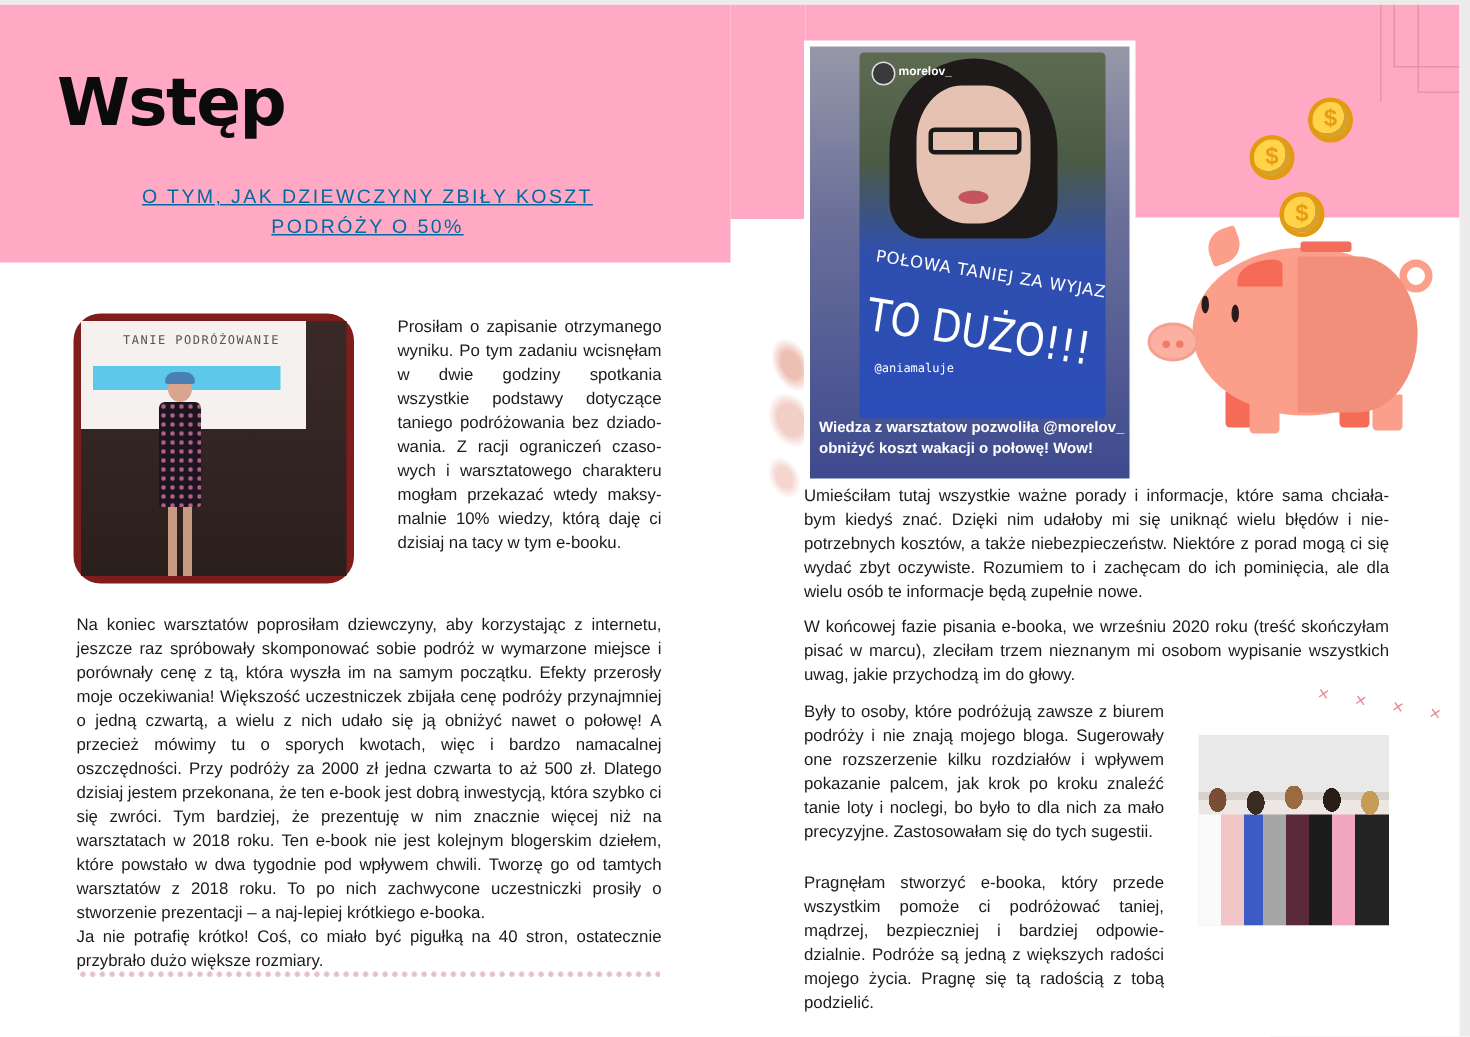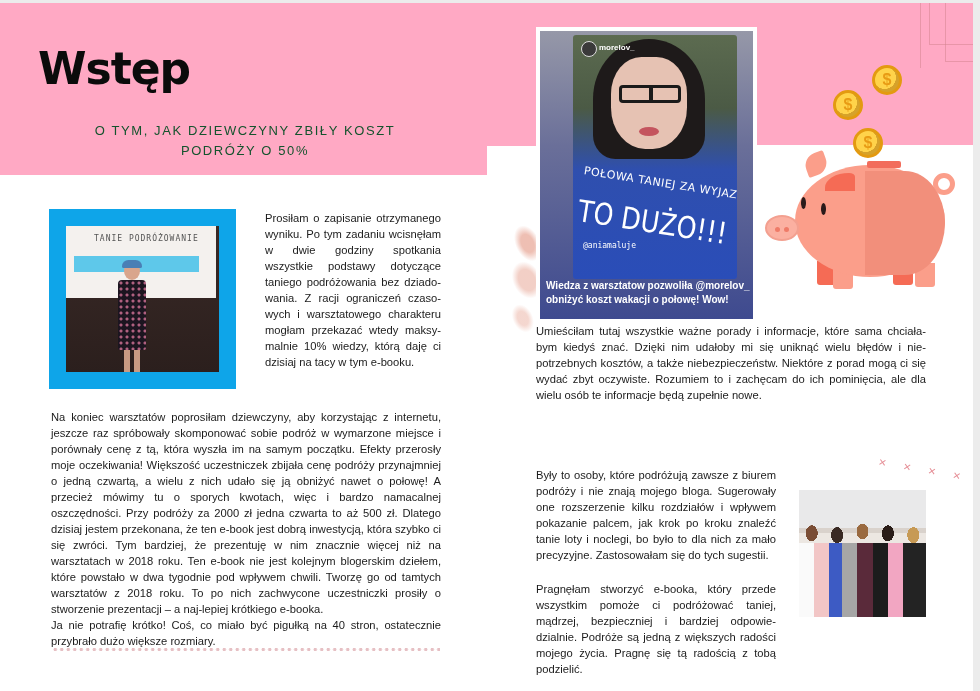--- a/index.html
+++ b/index.html
@@ -26,25 +26,25 @@
     background: #ffa9c4;
   }
   .title {
     position: absolute; left: 38px; top: 40px;
     font-family: "DejaVu Sans", sans-serif; font-weight: bold;
     font-size: 44px; letter-spacing: -1px; color: #0b0b0b; margin: 0;
   }
   .subtitle {
     position: absolute; left: 60px; top: 118px; width: 370px;
     text-align: center; font-size: 13px; letter-spacing: 1.6px;
-    line-height: 20px; color: #14532d; text-transform: uppercase;
+    line-height: 20px; color: #0369a1; text-transform: uppercase; text-decoration: underline;
   }
   .photo-frame {
     position: absolute; left: 49px; top: 206px; width: 187px; height: 180px;
-    background: #0ea5e9; padding: 17px; box-sizing: border-box;
+    background: #7f1d1d; padding: 5px; box-sizing: border-box; border-radius: 18px;
   }
   .photo-workshop {
     width: 100%; height: 100%; position: relative; overflow: hidden;
     background: linear-gradient(180deg, #3a2a27 0%, #2b1f1d 100%);
   }
   .screen {
     position: absolute; left: 0; top: 0; width: 150px; height: 72px;
     background: #f4f1ee;
   }
   .screen-title {
@@ -275,20 +275,21 @@
     <div class="pig-shade"></div>
     <div class="pig-ear"></div>
     <div class="pig-ear-in"></div>
     <div class="pig-slot"></div>
     <div class="pig-eye" style="left:36px; top:44px;"></div>
     <div class="pig-eye" style="left:56px; top:50px;"></div>
     <div class="pig-snout"></div>
   </div>
 
   <p class="body-right-1">Umieściłam tutaj wszystkie ważne porady i informacje, które sama chciała-bym kiedyś znać. Dzięki nim udałoby mi się uniknąć wielu błędów i nie-potrzebnych kosztów, a także niebezpieczeństw. Niektóre z porad mogą ci się wydać zbyt oczywiste. Rozumiem to i zachęcam do ich pominięcia, ale dla wielu osób te informacje będą zupełnie nowe.</p>
+  <p class="body-right-2">W końcowej fazie pisania e-booka, we wrześniu 2020 roku (treść skończyłam pisać w marcu), zleciłam trzem nieznanym mi osobom wypisanie wszystkich uwag, jakie przychodzą im do głowy.</p>
   <p class="body-right-3">Były to osoby, które podróżują zawsze z biurem podróży i nie znają mojego bloga. Sugerowały one rozszerzenie kilku rozdziałów i wpływem pokazanie palcem, jak krok po kroku znaleźć tanie loty i noclegi, bo było to dla nich za mało precyzyjne. Zastosowałam się do tych sugestii.</p>
   <p class="body-right-4">Pragnęłam stworzyć e-booka, który przede wszystkim pomoże ci podróżować taniej, mądrzej, bezpieczniej i bardziej odpowie-dzialnie. Podróże są jedną z większych radości mojego życia. Pragnę się tą radością z tobą podzielić.</p>
 
   <div class="crosses">× × × ×</div>
   <div class="group-photo">
     <div class="group-crowd"></div>
   </div>
 
 </div>
 

